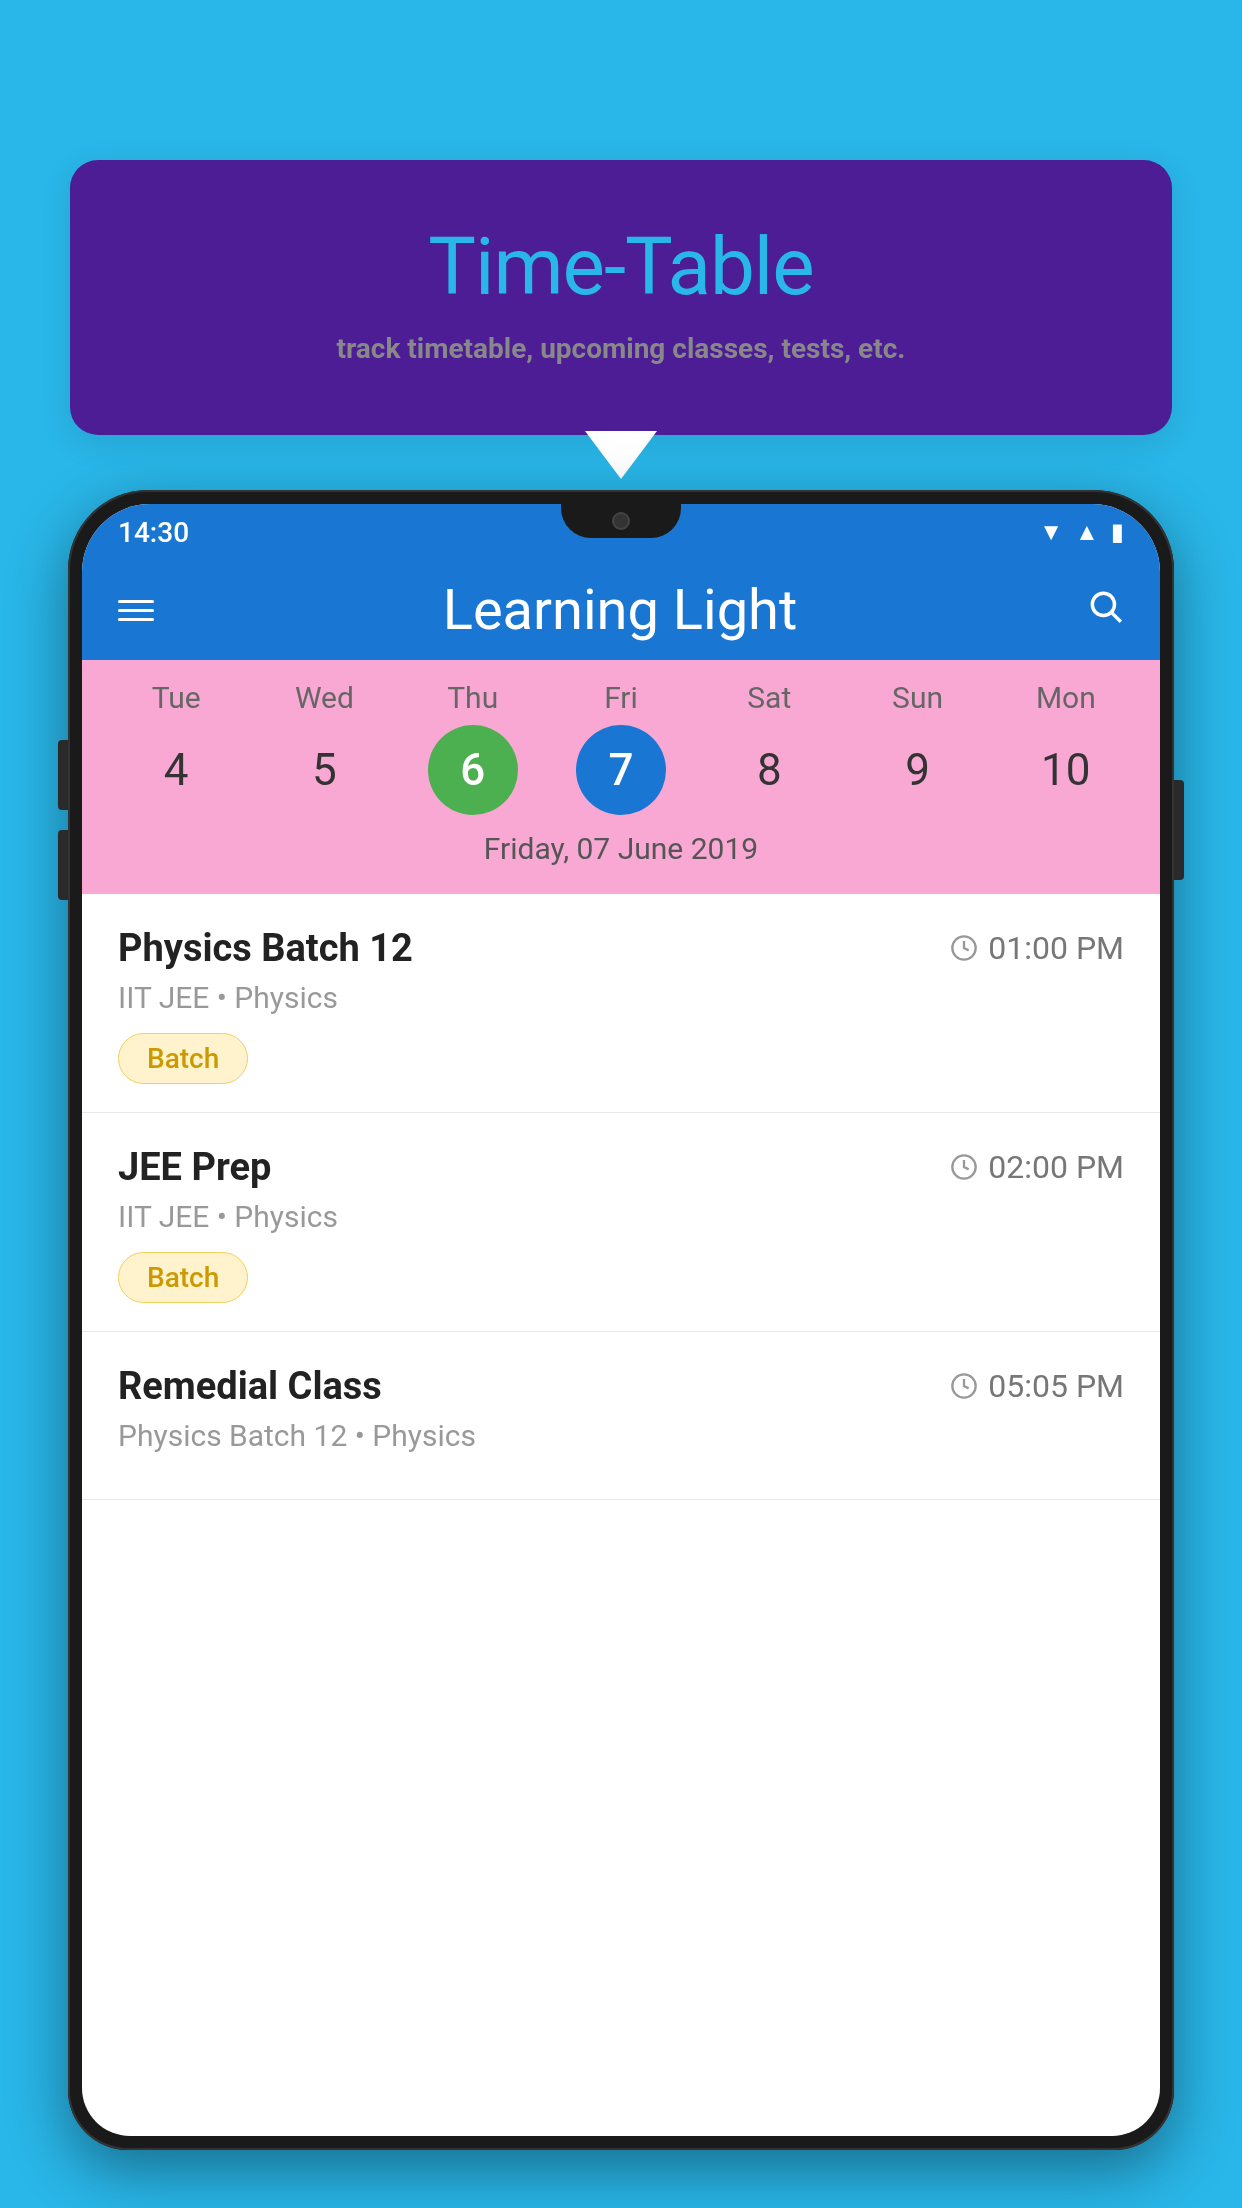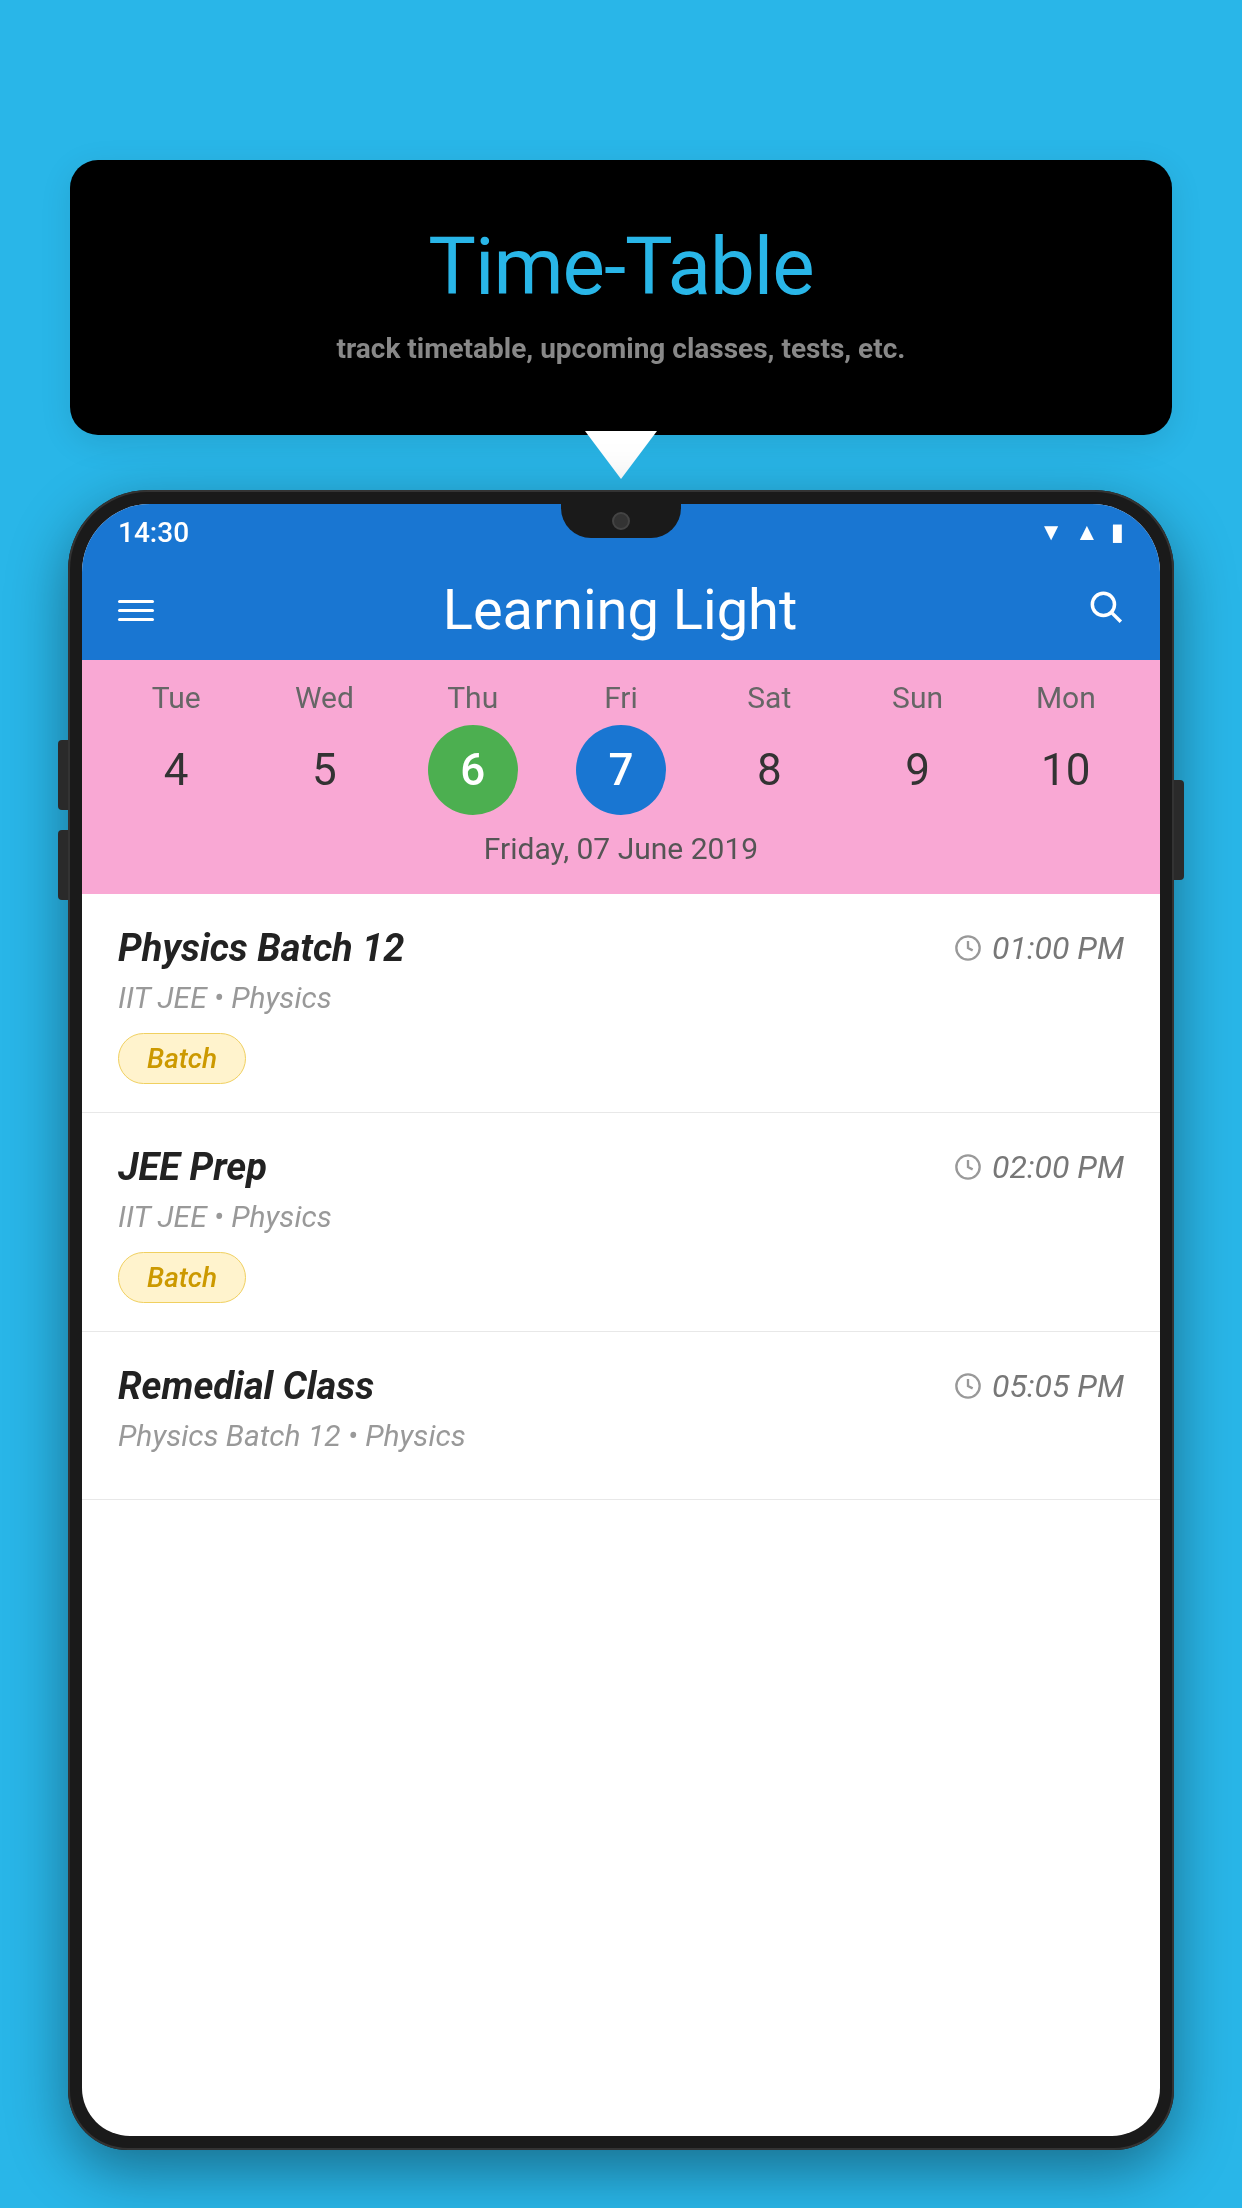--- a/index.html
+++ b/index.html
@@ -13,21 +13,21 @@
       overflow: hidden;
       position: relative;
     }
 
     
     .tooltip-card {
       position: absolute;
       top: 160px;
       left: 70px;
       right: 70px;
-      background: #000000;
+      background: #4c1d95;
       border-radius: 28px;
       padding: 60px 60px 70px 60px;
       box-shadow: 0 8px 32px rgba(0,0,0,0.10);
     }
 
     .tooltip-card::after {
       content: '';
       position: absolute;
       bottom: -44px;
       left: 50%;
@@ -217,21 +217,20 @@
       font-size: 30px;
       color: #555;
       padding: 16px 0 18px;
     }
 
     
     .schedule-list {
       background: #a3a3a3;
       flex: 1;
       overflow-y: auto;
-      font-style: italic;
     }
 
     .schedule-item {
       padding: 32px 36px 28px;
       border-bottom: 1px solid #e8e8e8;
       background: white;
     }
 
     .schedule-item-header {
       display: flex;

